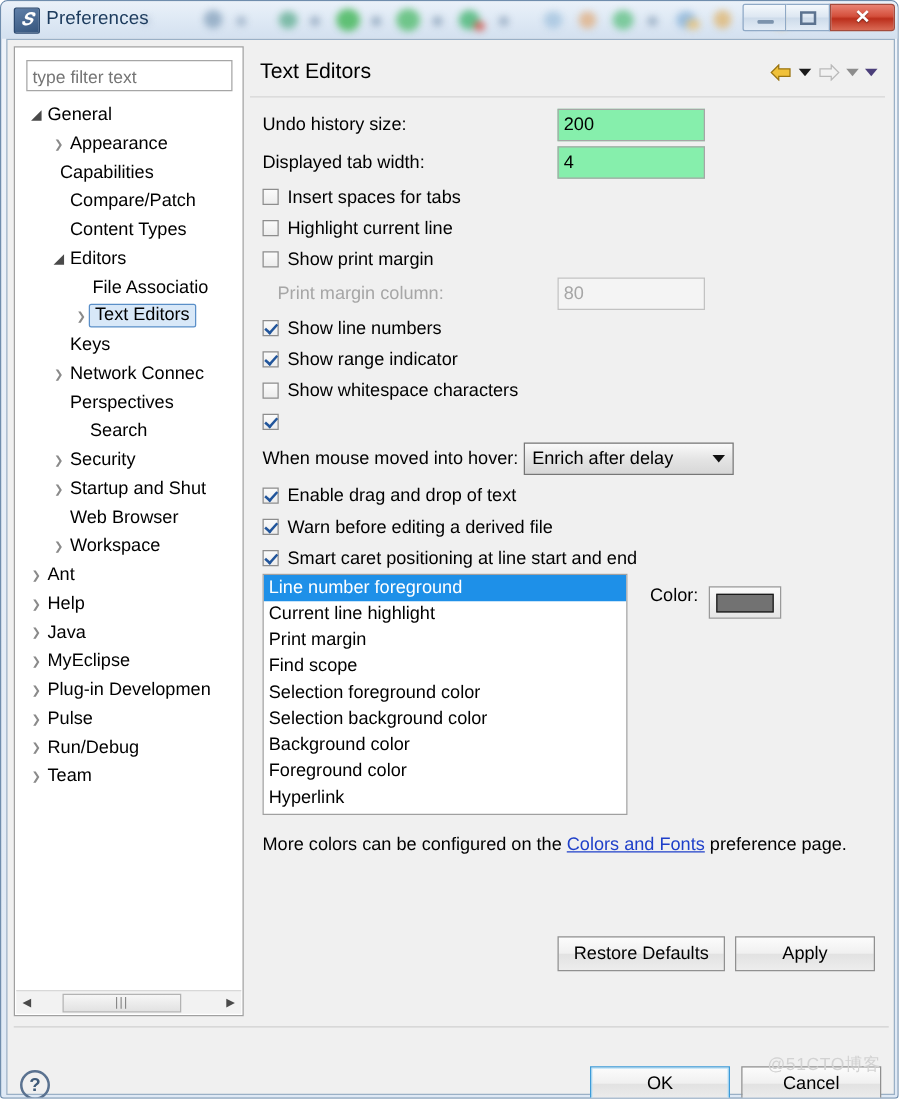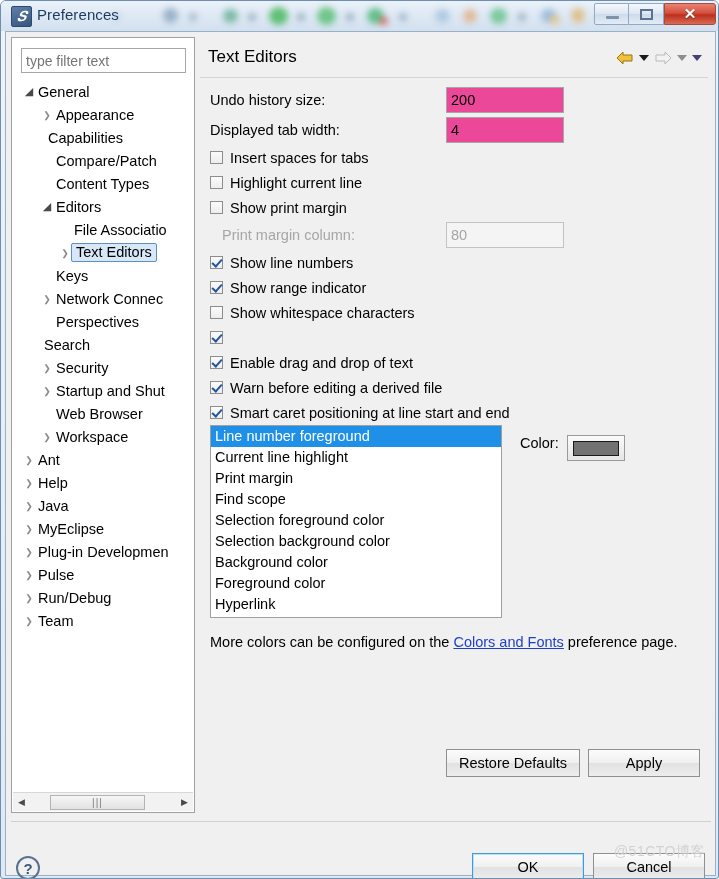--- a/index.html
+++ b/index.html
@@ -233,21 +233,21 @@
     align-items: center;
     font-size: 14.5px;
     color: #000;
   }
   .row .lab { width: 236px; }
   .row .lab.dis { color: #a6a6a6; padding-left: 12px; width: 224px; }
   .txt {
     width: 118px; height: 26px;
     border: 1px solid #a6a6a6;
     box-sizing: border-box;
-    background: #ec4899;
+    background: #86efac;
     font-size: 14.5px;
     padding: 0 4px;
     font-family: "Liberation Sans", sans-serif;
     color: #000;
     outline: none;
   }
   .txt.dis { color: #a6a6a6; background: #f4f4f4; border-color: #c2c2c2; }
 
   .cbrow {
     height: 25px;
@@ -486,21 +486,21 @@
             <span class="tlabel">Keys</span>
           </div>
           <div class="tree-row" style="padding-left: 28px;">
             <span class="arrow">❯</span>
             <span class="tlabel">Network Connec</span>
           </div>
           <div class="tree-row" style="padding-left: 28px;">
             <span class="arrow"></span>
             <span class="tlabel">Perspectives</span>
           </div>
-          <div class="tree-row" style="padding-left: 16px;">
+          <div class="tree-row" style="padding-left: 44px;">
             <span class="arrow"></span>
             <span class="tlabel">Search</span>
           </div>
           <div class="tree-row" style="padding-left: 28px;">
             <span class="arrow">❯</span>
             <span class="tlabel">Security</span>
           </div>
           <div class="tree-row" style="padding-left: 28px;">
             <span class="arrow">❯</span>
             <span class="tlabel">Startup and Shut</span>
@@ -622,20 +622,27 @@
             </div>
             <div class="cbrow">
               <span class="cb"></span>
               <span>Show whitespace characters</span>
             </div>
             <div class="cbrow">
               <span class="cb on"></span>
             </div>
           </div>
 
+        <div class="hoverrow">
+          <span>When mouse moved into hover:</span>
+          <div class="combo">
+            <span>Enrich after delay</span>
+            <span class="tri" style="border-top:6px solid #111;"></span>
+          </div>
+        </div>
 
         <div id="cb-bottom">
             <div class="cbrow">
               <span class="cb on"></span>
               <span>Enable drag and drop of text</span>
             </div>
             <div class="cbrow">
               <span class="cb on"></span>
               <span>Warn before editing a derived file</span>
             </div>

